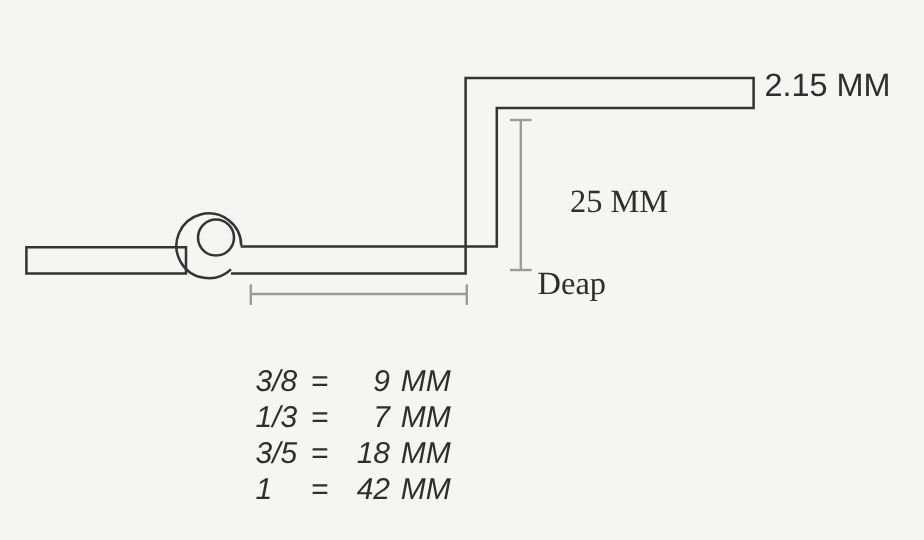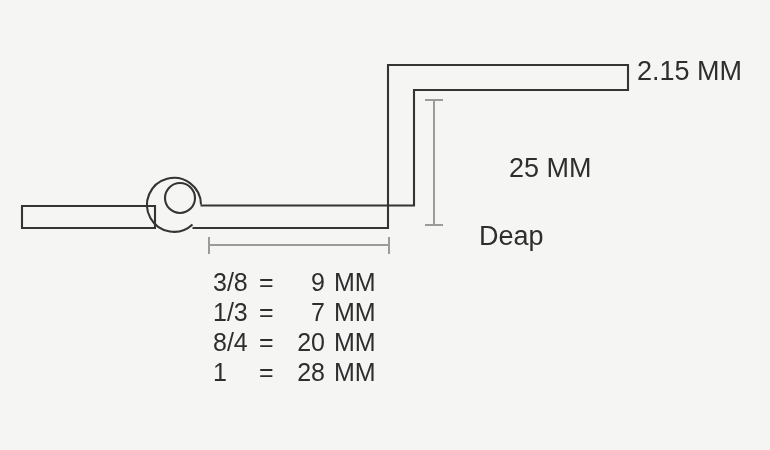--- a/index.html
+++ b/index.html
@@ -44,54 +44,57 @@
     font-family: "Liberation Sans", sans-serif;
     white-space: pre;
     line-height: 1.0;
   }
   #label-thickness {
     left: 637px;
     top: 58px;
     font-size: 27px;
   }
   #label-depth {
-    left: 479px;
+    left: 448px;
     top: 128px;
     font-size: 27px;
+    font-family: Liberation Serif, serif;
   }
   #label-depth .depth-line2 {
     display: block;
     margin-top: 14px;
   }
   #conversion-table {
     position: absolute;
     left: 213px;
     top: 268px;
     font-size: 25px;
     color: #2e2e2e;
+    font-style: italic;
   }
   #conversion-table .conv-row {
     display: flex;
     align-items: baseline;
     height: 30px;
   }
   #conversion-table .conv-frac {
     width: 46px;
     text-align: left;
   }
   #conversion-table .conv-eq {
     width: 28px;
     text-align: left;
   }
   #conversion-table .conv-val {
     width: 38px;
     text-align: right;
   }
   #conversion-table .conv-unit {
     padding-left: 9px;
+    margin-top: 36px;
   }
 </style>
 </head>
 <body>
 
 <div id="diagram-root">
 
   <svg class="drawing" viewBox="0 0 770 450">
 
     <path class="part-outline" d="M 22 206 L 155 206 L 155 228 L 22 228 Z"></path>
@@ -141,28 +144,28 @@
     </div>
 
     <div class="conv-row">
       <span class="conv-frac">1/3</span>
       <span class="conv-eq">=</span>
       <span class="conv-val">7</span>
       <span class="conv-unit">MM</span>
     </div>
 
     <div class="conv-row">
-      <span class="conv-frac">8/4</span>
+      <span class="conv-frac">3/5</span>
       <span class="conv-eq">=</span>
-      <span class="conv-val">20</span>
+      <span class="conv-val">18</span>
       <span class="conv-unit">MM</span>
     </div>
 
     <div class="conv-row">
       <span class="conv-frac">1</span>
       <span class="conv-eq">=</span>
-      <span class="conv-val">28</span>
+      <span class="conv-val">42</span>
       <span class="conv-unit">MM</span>
     </div>
 
   </div>
 
 </div>
 
 </body></html>

